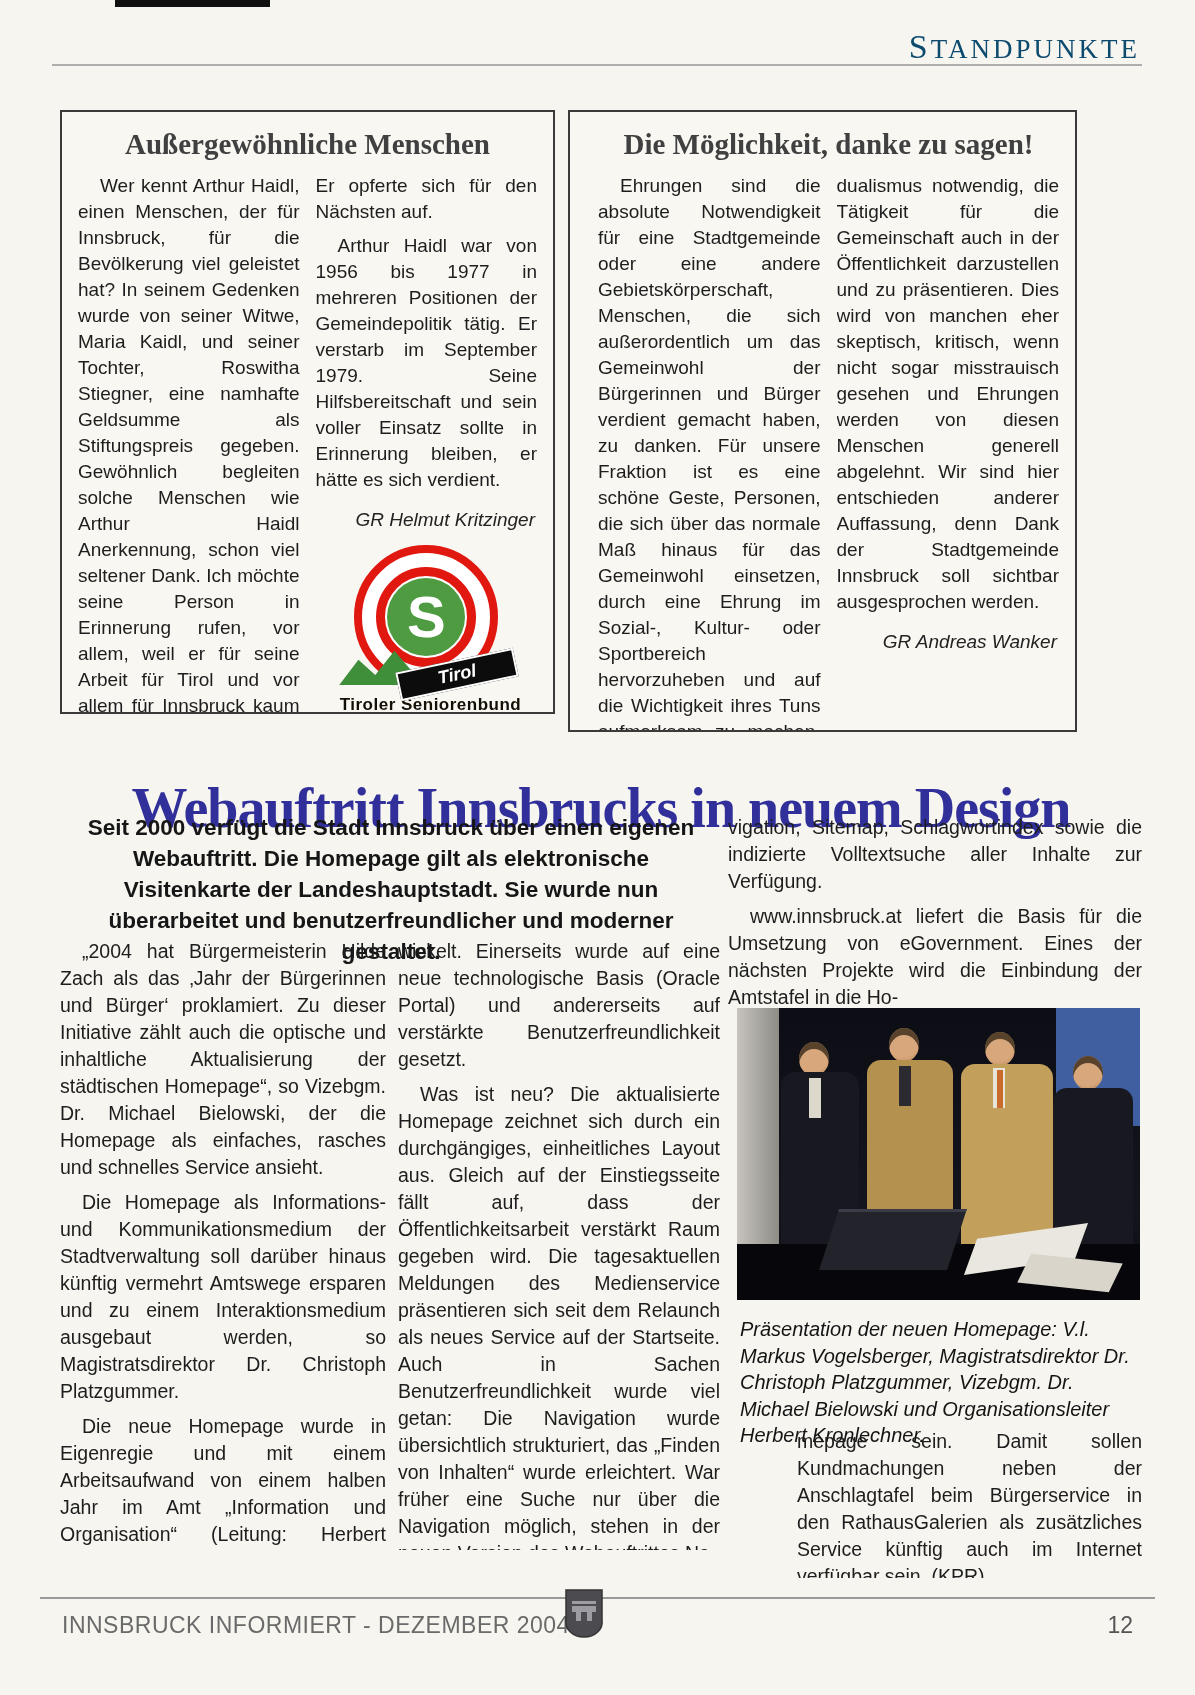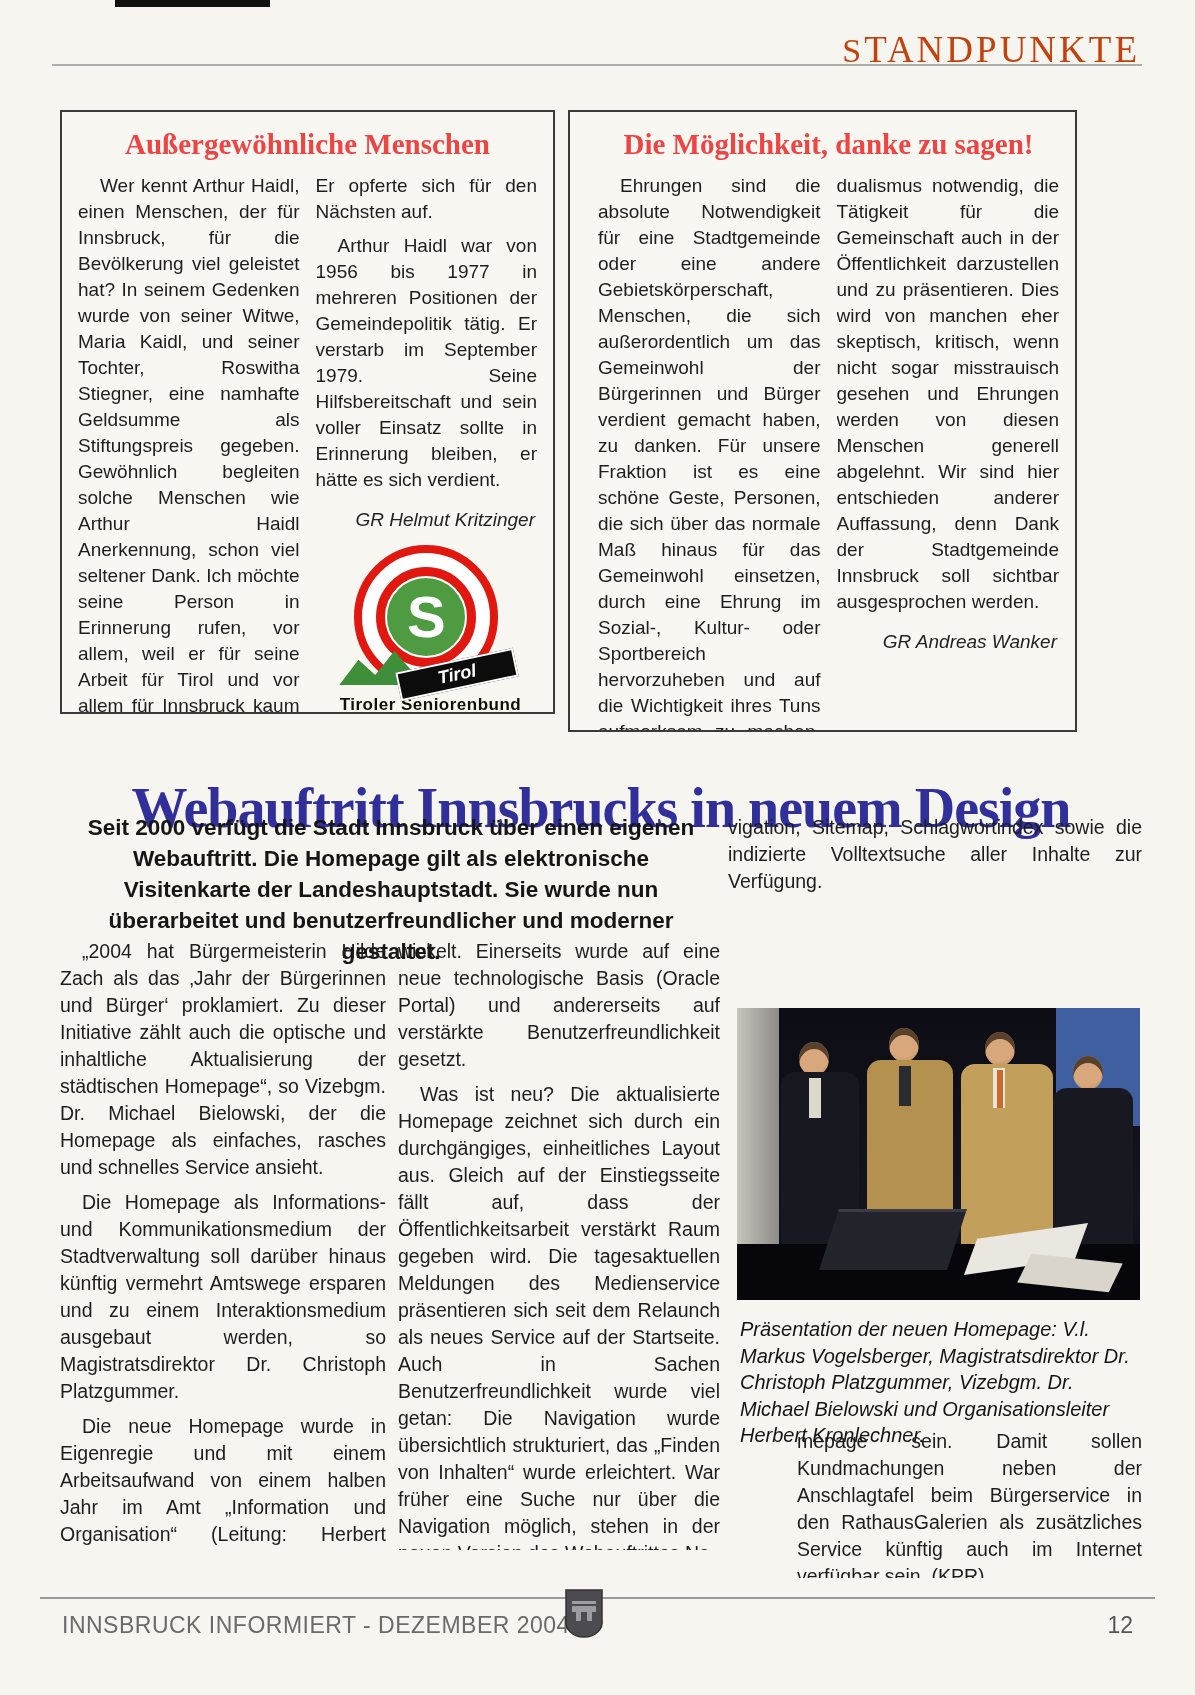--- a/index.html
+++ b/index.html
@@ -5,36 +5,36 @@
   html,body{margin:0;padding:0;}
   .page{
     position:relative;width:1195px;height:1695px;overflow:hidden;
     background:#f6f5f0;
     font-family:"Liberation Sans", sans-serif;color:#1c1c1c;
   }
   
   .scan-artifact{position:absolute;left:115px;top:0;width:155px;height:7px;background:#111;}
   .section-label{
     position:absolute;top:28px;right:55px;
-    font-family:"Liberation Serif", serif;font-size:37px;letter-spacing:3px;
-    color:#c2410c;
+    font-family:"Liberation Serif", serif;font-size:27px;letter-spacing:3px;
+    color:#0c4a6e;
   }
   .section-label::first-letter{font-size:34px;}
   .header-rule{position:absolute;left:52px;top:64px;width:1090px;height:2px;background:#aeaeae;}
 
   
   .news-box{
     position:absolute;background:#f8f7f2;border:2px solid #3a3a3a;
     padding:14px 16px 10px;box-sizing:border-box;overflow:hidden;
   }
   .box-left{left:60px;top:110px;width:495px;height:604px;}
   .box-right{left:568px;top:110px;width:509px;height:622px;padding-left:28px;}
   .box-title{
     font-family:"Liberation Serif", serif;font-weight:700;
-    text-align:center;font-size:29px;margin:2px 0 12px;color:#ef4444;
+    text-align:center;font-size:29px;margin:2px 0 12px;color:#404040;
   }
   .box-cols{display:flex;gap:16px;}
   .box-col{flex:1;overflow:hidden;}
   .body-text{
     font-size:19px;line-height:26px;text-align:justify;margin:0 0 8px;
     color:#1d1d1d;
   }
   .indent{text-indent:22px;}
   .signature{
     font-style:italic;font-size:19px;text-align:right;margin:16px 2px 0;
@@ -184,20 +184,21 @@
       </div>
     </div>
   </div>
 
   <h1 class="article-title">Webauftritt Innsbrucks in neuem Design</h1>
 
   <div class="article-intro">Seit 2000 verfügt die Stadt Innsbruck über einen eigenen Webauftritt. Die Homepage gilt als elektronische Visitenkarte der Landeshauptstadt. Sie wurde nun überarbeitet und benutzerfreundlicher und moderner gestaltet.</div>
 
   <div class="col col-3-top">
     <p class="body-text article-text">vigation, Sitemap, Schlagwortindex sowie die indizierte Volltextsuche aller Inhalte zur Verfügung.</p>
+    <p class="body-text article-text indent">www.innsbruck.at liefert die Basis für die Umsetzung von eGovernment. Eines der nächsten Projekte wird die Einbindung der Amtstafel in die Ho-</p>
   </div>
 
   <div class="col col-1">
     <p class="body-text article-text indent">„2004 hat Bürgermeisterin Hilde Zach als das ‚Jahr der Bürgerinnen und Bürger‘ proklamiert. Zu dieser Initiative zählt auch die optische und inhaltliche Aktualisierung der städtischen Homepage“, so Vizebgm. Dr. Michael Bielowski, der die Homepage als einfaches, rasches und schnelles Service ansieht.</p>
     <p class="body-text article-text indent">Die Homepage als Informations- und Kommunikationsmedium der Stadtverwaltung soll darüber hinaus künftig vermehrt Amtswege ersparen und zu einem Interaktionsmedium ausgebaut werden, so Magistratsdirektor Dr. Christoph Platzgummer.</p>
     <p class="body-text article-text indent">Die neue Homepage wurde in Eigenregie und mit einem Arbeitsaufwand von einem halben Jahr im Amt „Information und Organisation“ (Leitung: Herbert Kronlechner) von Markus Vogelsberger und seinem Team ent-</p>
   </div>
 
   <div class="col col-2">
     <p class="body-text article-text">wickelt. Einerseits wurde auf eine neue technologische Basis (Oracle Portal) und andererseits auf verstärkte Benutzerfreundlichkeit gesetzt.</p>

